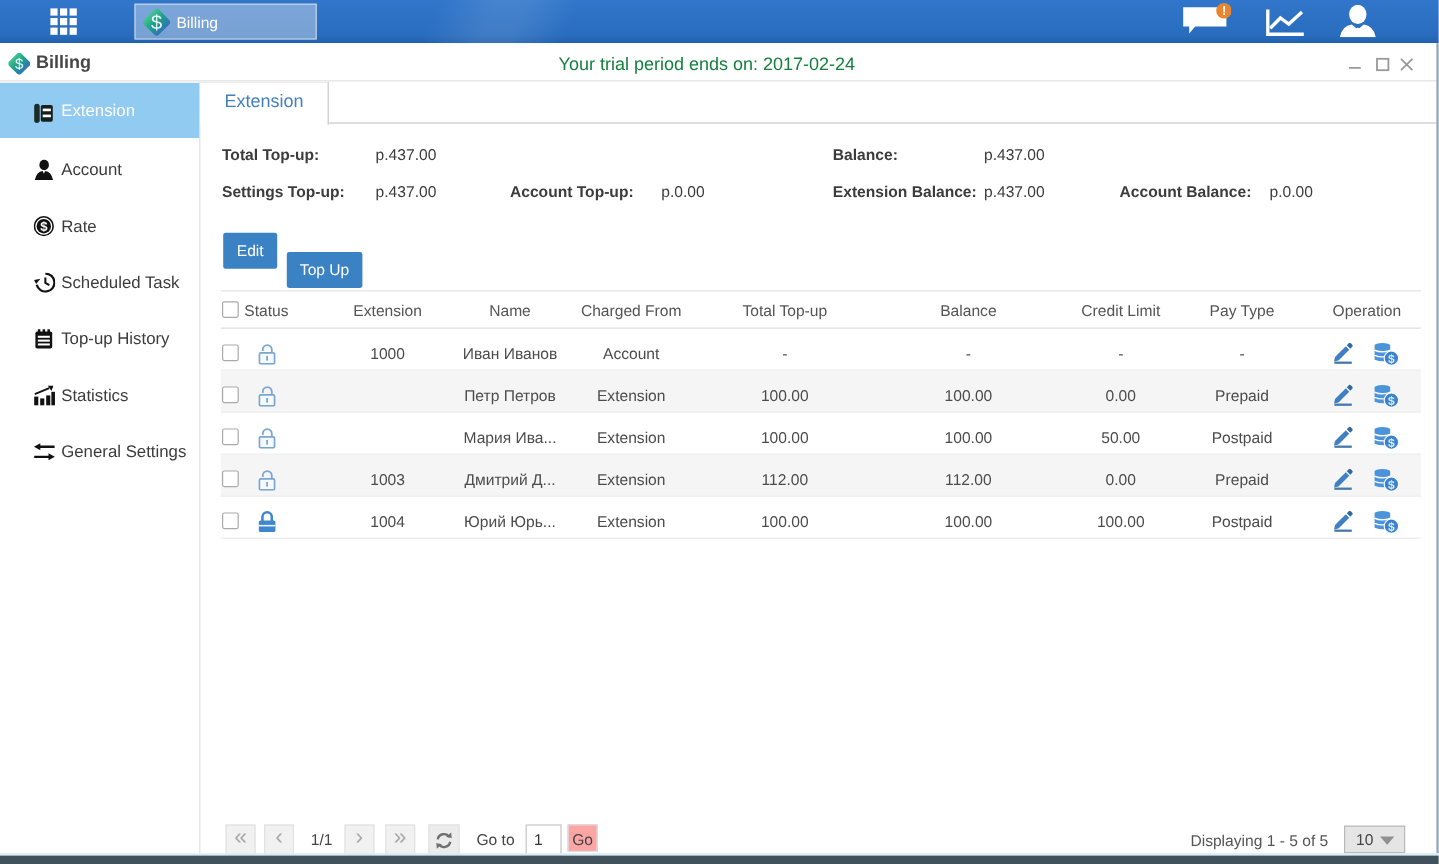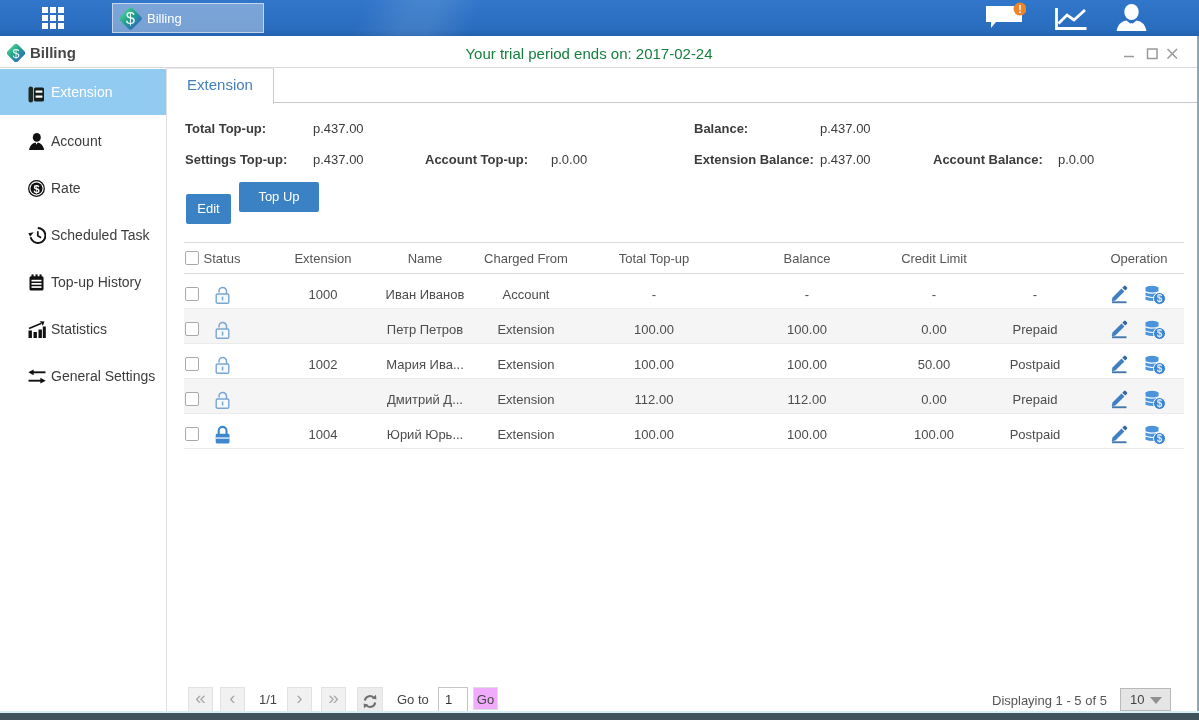--- a/index.html
+++ b/index.html
@@ -54,21 +54,21 @@
 .c7{left:538px;width:170px;}
 .c8{left:708px;width:84px;}
 .c9{left:792px;width:118px;}
 .c10{left:910px;width:90px;}
 .cb { width:14px; height:14px; border:1px solid #a9a9a9; border-radius:2px; background:#fff; display:inline-block; }
 #pager { position:absolute; left:0; top:619px; width:1031px; height:26px; }
 .pbtn { position:absolute; top:0; width:25px; height:25px; background:#f1f1f1;
   border:1px solid #e2e2e2; color:#a9a9a9; text-align:center; line-height:20px; font-size:19px; }
 #goto-inp { position:absolute; width:30px; height:26px; border:1px solid #c5c5c5; font-size:13px;
   text-align:left; padding-left:6px; line-height:24px; color:#333; background:#fff; }
-#gobtn { position:absolute; width:25px; height:23px; background:#f0abfc; border:1px solid #ddd;
+#gobtn { position:absolute; width:25px; height:23px; background:#fca5a5; border:1px solid #ddd;
   text-align:center; line-height:23px; font-size:13px; color:#444; }
 #disp { position:absolute; left:824px; top:6px; font-size:13px; color:#555; }
 #psel { position:absolute; left:952px; top:1px; width:51px; height:23px; border:1px solid #b9b9b9;
   background:#e5e5e5; font-size:13px; color:#444; line-height:21px; padding-left:9px; }
 #psel .tri { position:absolute; right:8px; top:8px; width:0; height:0;
   border-left:6px solid transparent; border-right:6px solid transparent; border-top:7.5px solid #909090; }
 #botline { position:absolute; left:0; top:711px; width:1199px; height:2px; background:#d8eef7; }
 #botbar { position:absolute; left:0; top:713px; width:1199px; height:7px; background:#42525c; }
 #rightline { position:absolute; left:1197px; top:36px; width:2px; height:675px; background:#8fa6b5; }
 </style>
@@ -208,33 +208,34 @@
 <div class="sval" style="left:652px;top:53px">p.437.00</div>
 <div class="slabel" style="left:17px;top:84px">Settings Top-up:</div>
 <div class="sval" style="left:145px;top:84px">p.437.00</div>
 <div class="slabel" style="left:257px;top:84px">Account Top-up:</div>
 <div class="sval" style="left:383px;top:84px">p.0.00</div>
 <div class="slabel" style="left:526px;top:84px">Extension Balance:</div>
 <div class="sval" style="left:652px;top:84px">p.437.00</div>
 <div class="slabel" style="left:765px;top:84px">Account Balance:</div>
 <div class="sval" style="left:890px;top:84px">p.0.00</div>
 <div class="btn" style="left:18px;top:126px;width:45px">Edit</div>
-<div class="btn" style="left:71px;top:114px;width:80px">Top Up</div>
+<div class="btn" style="left:71px;top:142px;width:63px">Top Up</div>
 <div id="tbl">
 <div class="trow thead">
 <div class="cell c1">
             <span class="cb"></span>
           </div>
 <div class="cell c2">Status</div>
           <div class="cell c3">Extension</div>
 <div class="cell c4">Name</div>
           <div class="cell c5">Charged From</div>
 <div class="cell c6">Total Top-up</div>
           <div class="cell c7">Balance</div>
 <div class="cell c8">Credit Limit</div>
+          <div class="cell c9">Pay Type</div>
 <div class="cell c10">Operation</div>
         </div>
 <div class="trow">
 <div class="cell c1">
             <span class="cb"></span>
           </div>
 <div class="cell c2">
             <svg width="15" height="19" viewBox="0 0 15 19">
 <path d="M4 7.5 v-1.2 a3.75 3.75 0 0 1 7.5 0 v2.7" fill="none" stroke="#7aa6d2" stroke-width="1.5"></path>
 <rect x="1.2" y="9" width="12.6" height="9.2" rx="1.2" fill="#f6fafd" stroke="#7aa6d2" stroke-width="1.4"></rect>
@@ -305,21 +306,20 @@
 <div class="cell c1">
             <span class="cb"></span>
           </div>
 <div class="cell c2">
             <svg width="15" height="19" viewBox="0 0 15 19">
 <path d="M4 7.5 v-1.2 a3.75 3.75 0 0 1 7.5 0 v2.7" fill="none" stroke="#7aa6d2" stroke-width="1.5"></path>
 <rect x="1.2" y="9" width="12.6" height="9.2" rx="1.2" fill="#f6fafd" stroke="#7aa6d2" stroke-width="1.4"></rect>
 <rect x="6.8" y="11.6" width="1.5" height="3.9" fill="#7aa6d2"></rect>
             </svg>
           </div>
-<div class="cell c3">1002</div>
           <div class="cell c4">Мария Ива...</div>
 <div class="cell c5">Extension</div>
           <div class="cell c6">100.00</div>
 <div class="cell c7">100.00</div>
           <div class="cell c8">50.00</div>
 <div class="cell c9">Postpaid</div>
 <div class="cell c10">
             <span style="position:absolute;left:15px;top:10px"><svg width="20" height="20" viewBox="0 0 20 20">
 <path d="M3.5 13.5 l9 -9 l2.9 2.9 l-9 9 l-3.7 0.9 z" fill="#4080c2"></path>
 <path d="M13.3 3.7 l1.7 -1.7 a1.2 1.2 0 0 1 1.7 0 l1.2 1.2 a1.2 1.2 0 0 1 0 1.7 l-1.7 1.7 z" fill="#32699f"></path>
@@ -341,20 +341,21 @@
 <div class="cell c1">
             <span class="cb"></span>
           </div>
 <div class="cell c2">
             <svg width="15" height="19" viewBox="0 0 15 19">
 <path d="M4 7.5 v-1.2 a3.75 3.75 0 0 1 7.5 0 v2.7" fill="none" stroke="#7aa6d2" stroke-width="1.5"></path>
 <rect x="1.2" y="9" width="12.6" height="9.2" rx="1.2" fill="#f6fafd" stroke="#7aa6d2" stroke-width="1.4"></rect>
 <rect x="6.8" y="11.6" width="1.5" height="3.9" fill="#7aa6d2"></rect>
             </svg>
           </div>
+<div class="cell c3">1003</div>
           <div class="cell c4">Дмитрий Д...</div>
 <div class="cell c5">Extension</div>
           <div class="cell c6">112.00</div>
 <div class="cell c7">112.00</div>
           <div class="cell c8">0.00</div>
 <div class="cell c9">Prepaid</div>
 <div class="cell c10">
             <span style="position:absolute;left:15px;top:10px"><svg width="20" height="20" viewBox="0 0 20 20">
 <path d="M3.5 13.5 l9 -9 l2.9 2.9 l-9 9 l-3.7 0.9 z" fill="#4080c2"></path>
 <path d="M13.3 3.7 l1.7 -1.7 a1.2 1.2 0 0 1 1.7 0 l1.2 1.2 a1.2 1.2 0 0 1 0 1.7 l-1.7 1.7 z" fill="#32699f"></path>

